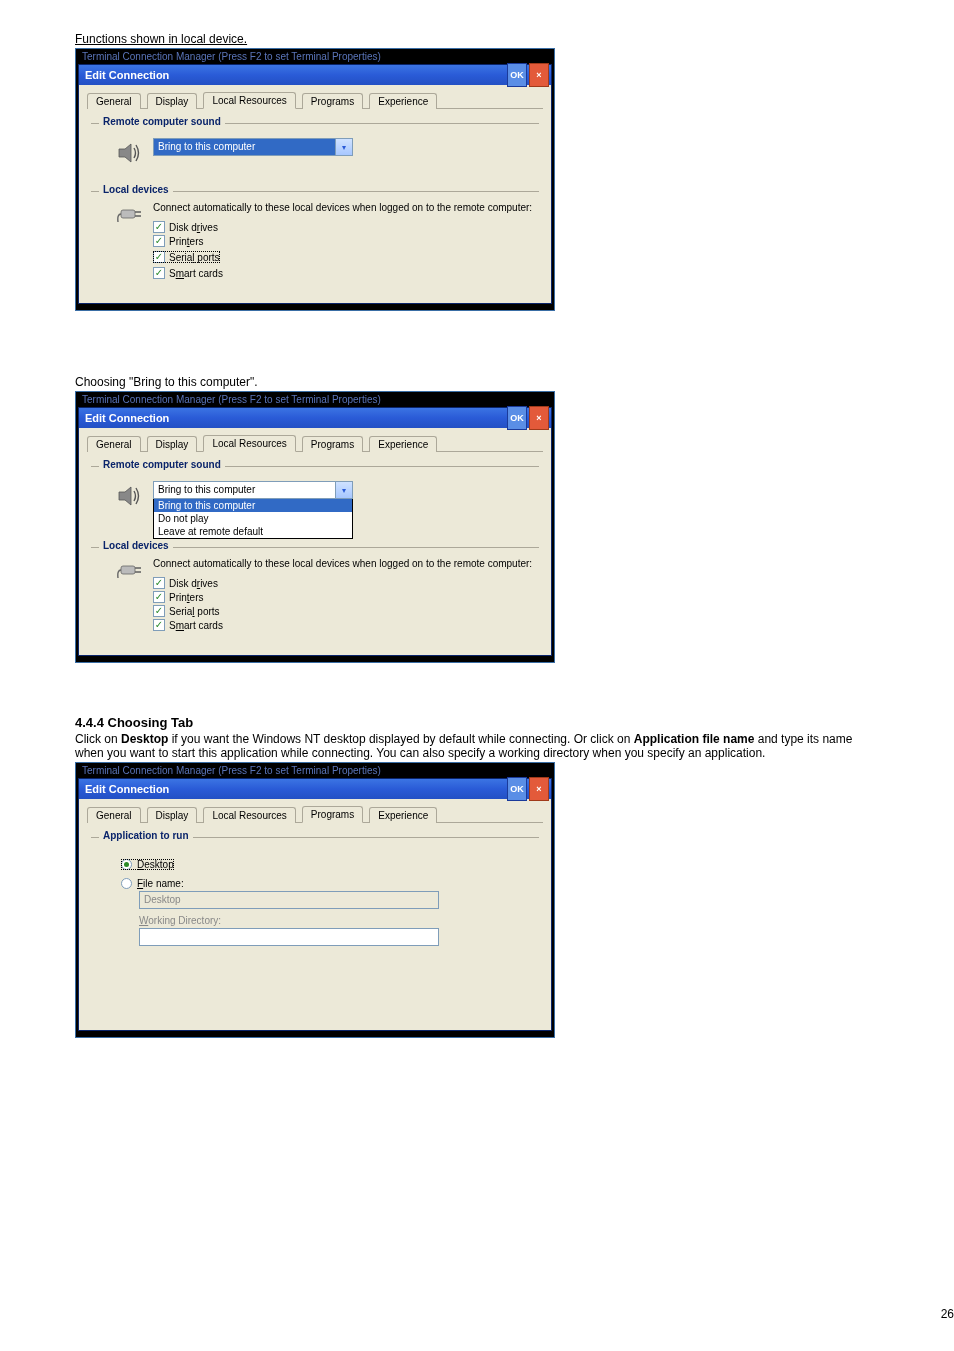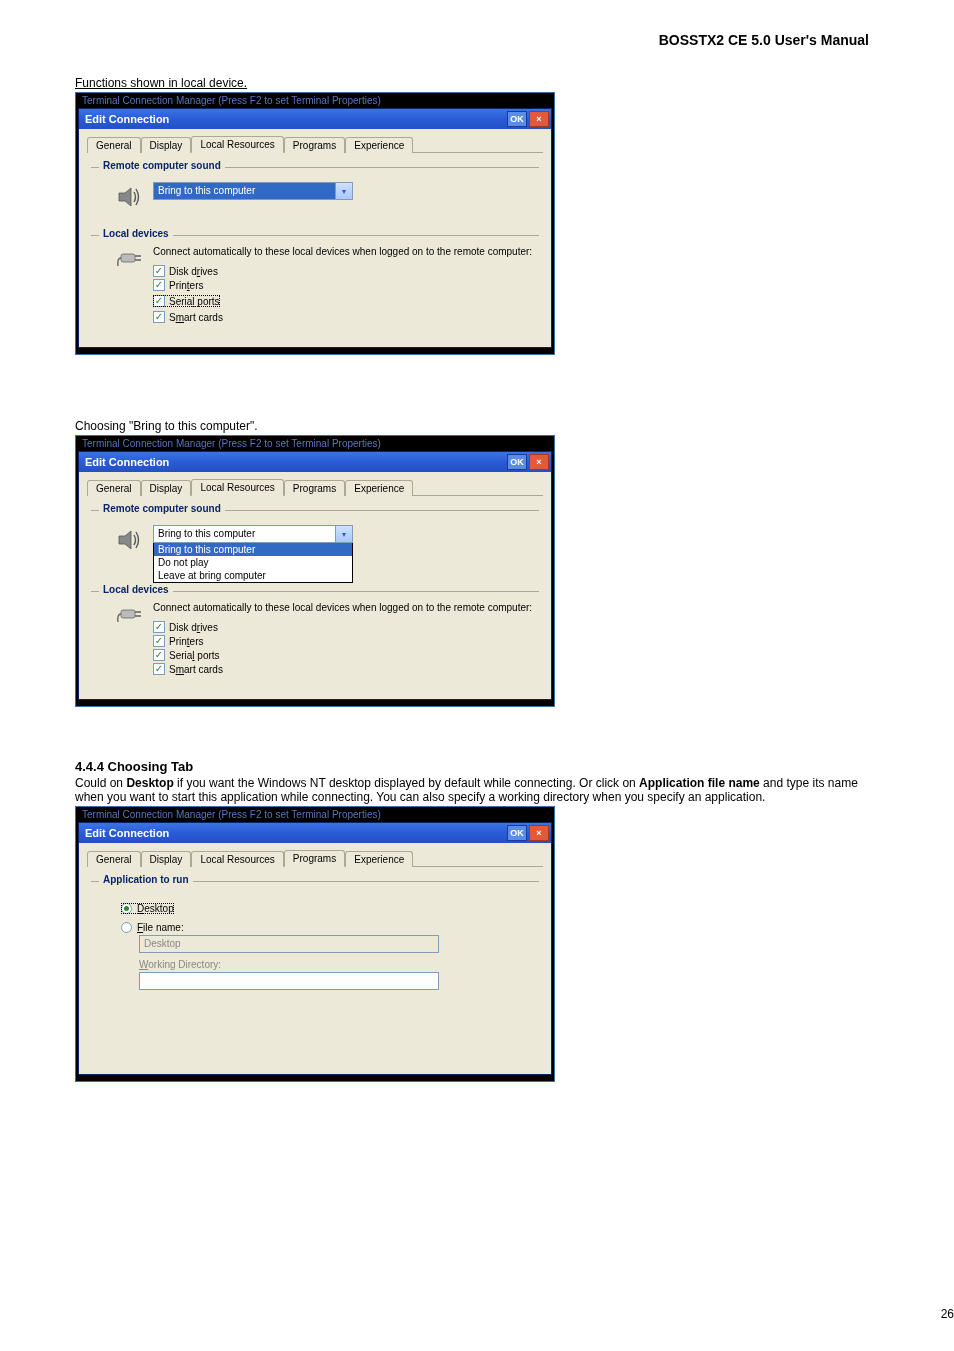--- a/index.html
+++ b/index.html
@@ -65,21 +65,21 @@
     color: #ffffff;
     display: flex;
     align-items: center;
     padding: 0 2px 0 6px;
     font-size: 11px;
     font-weight: bold;
   }
   .titlebar .title-text { flex: 1; }
   .titlebar .tb-btn {
     width: 20px;
-    height: 16px;
+    height: 24px;
     margin-left: 2px;
     border: 1px solid #1a3a9a;
     background: #5a8ee6;
     color: #fff;
     font-size: 9px;
     font-weight: bold;
     display: flex;
     align-items: center;
     justify-content: center;
     box-sizing: border-box;
@@ -90,20 +90,21 @@
   }
   .dlg-body {
     padding: 6px 8px 10px 8px;
   }
   .tabs {
     display: flex;
     align-items: flex-end;
     border-bottom: 1px solid #aca899;
     margin-bottom: 8px;
     font-size: 10px;
+    gap: 6px;
   }
   .tab {
     padding: 2px 8px;
     border: 1px solid #aca899;
     border-bottom: none;
     background: #ece9d8;
     margin-right: 0;
     position: relative;
     top: 1px;
     border-top-left-radius: 3px;
@@ -251,21 +252,20 @@
   .icon-speaker, .icon-plug { display:inline-block; }
 
   .spacer-lg { height: 60px; }
   .spacer-md { height: 24px; }
 </style>
 </head>
 <body>
 
 <div class="page">
 
-  <div class="header-right">BOSSTX2 CE 5.0 User's Manual</div>
 
   <p class="section-sub">Functions shown in local device.</p>
 
   <div class="win-outer">
     <div class="win-outer-title">Terminal Connection Manager (Press F2 to set Terminal Properties)</div>
     <div class="dlg">
       <div class="titlebar">
         <span class="title-text">Edit Connection</span>
         <span class="tb-btn">OK</span>
         <span class="tb-btn tb-close">×</span>
@@ -375,21 +375,21 @@
             </span>
           </div>
           <div class="content-col">
             <div class="dropdown">
               <span class="dd-text">Bring to this computer</span>
               <span class="dd-btn">▾</span>
             </div>
             <div class="dd-list">
               <div class="opt sel">Bring to this computer</div>
               <div class="opt">Do not play</div>
-              <div class="opt">Leave at bring computer</div>
+              <div class="opt">Leave at remote default</div>
             </div>
           </div>
         </div>
 
         <div class="groupline" style="margin-top:8px;">
           <span class="group-label">Local devices</span>
         </div>
         <div class="row" style="padding-left:20px; margin-top:10px;">
           <div class="icon-col">
             <span class="icon-plug">
@@ -425,21 +425,21 @@
         <div style="height:12px;"></div>
       </div>
     </div>
   </div>
 
   <div class="spacer-md"></div>
   <div class="spacer-md"></div>
 
   <p class="section-title">4.4.4    Choosing Tab</p>
   <p class="body-text">
-    <span>Could on </span><b>Desktop</b><span> if you want the Windows NT desktop displayed by default while connecting. Or click on </span><b>Application file name</b><span> and type its name when you want to start this application while connecting. You can also specify a working directory when you specify an application.</span>
+    <span>Click on </span><b>Desktop</b><span> if you want the Windows NT desktop displayed by default while connecting. Or click on </span><b>Application file name</b><span> and type its name when you want to start this application while connecting. You can also specify a working directory when you specify an application.</span>
   </p>
 
   <div class="win-outer">
     <div class="win-outer-title">Terminal Connection Manager (Press F2 to set Terminal Properties)</div>
     <div class="dlg">
       <div class="titlebar">
         <span class="title-text">Edit Connection</span>
         <span class="tb-btn">OK</span>
         <span class="tb-btn tb-close">×</span>
       </div>

